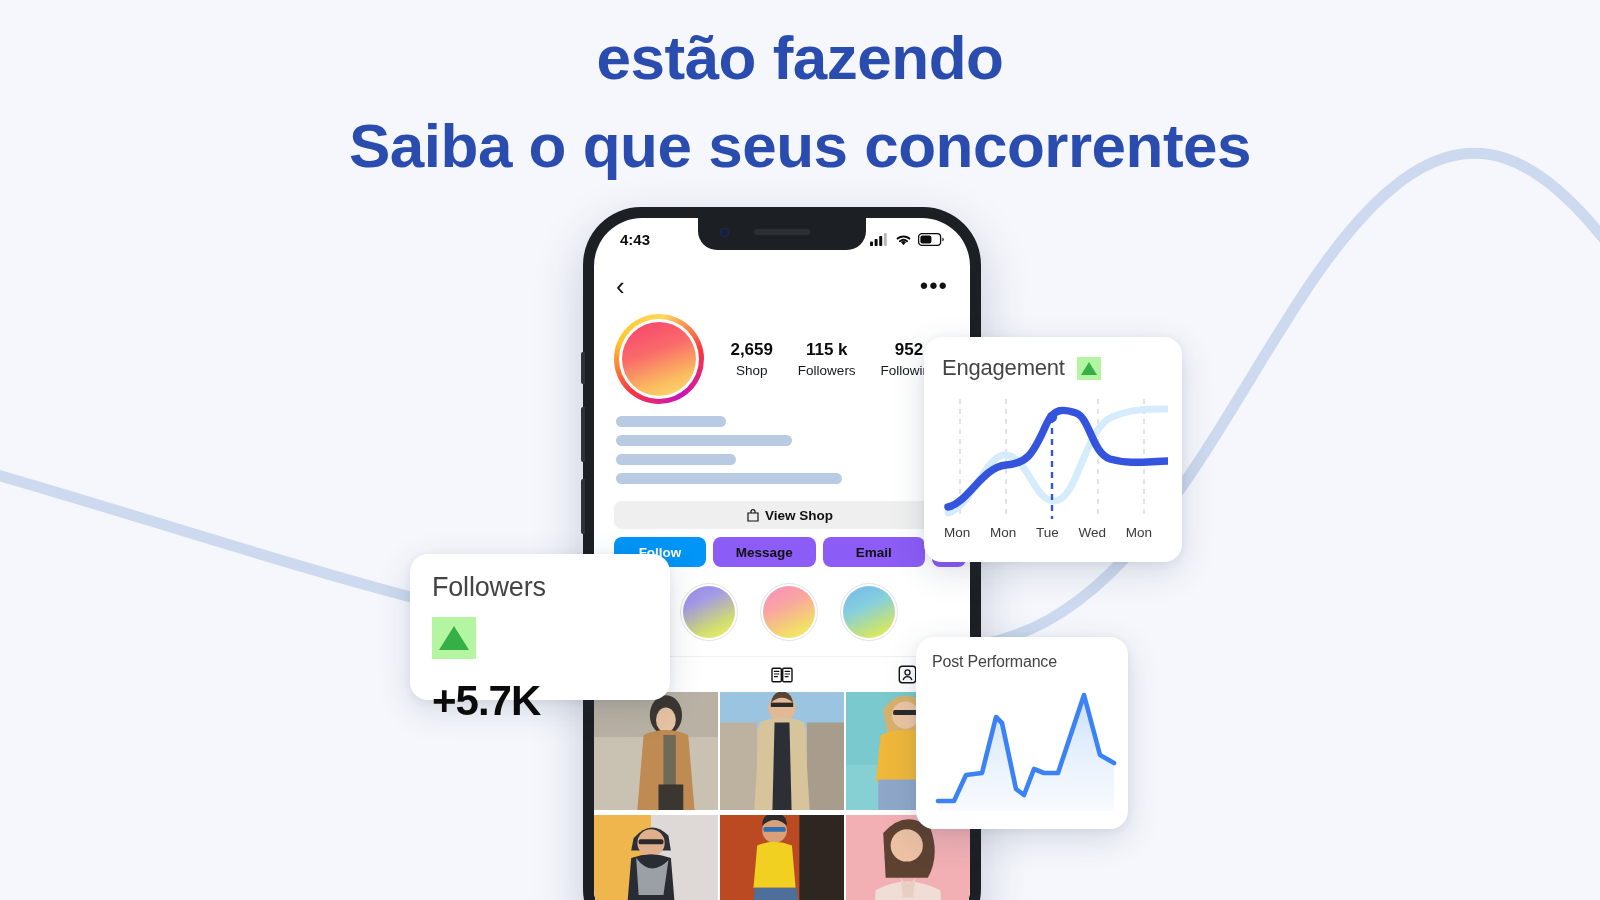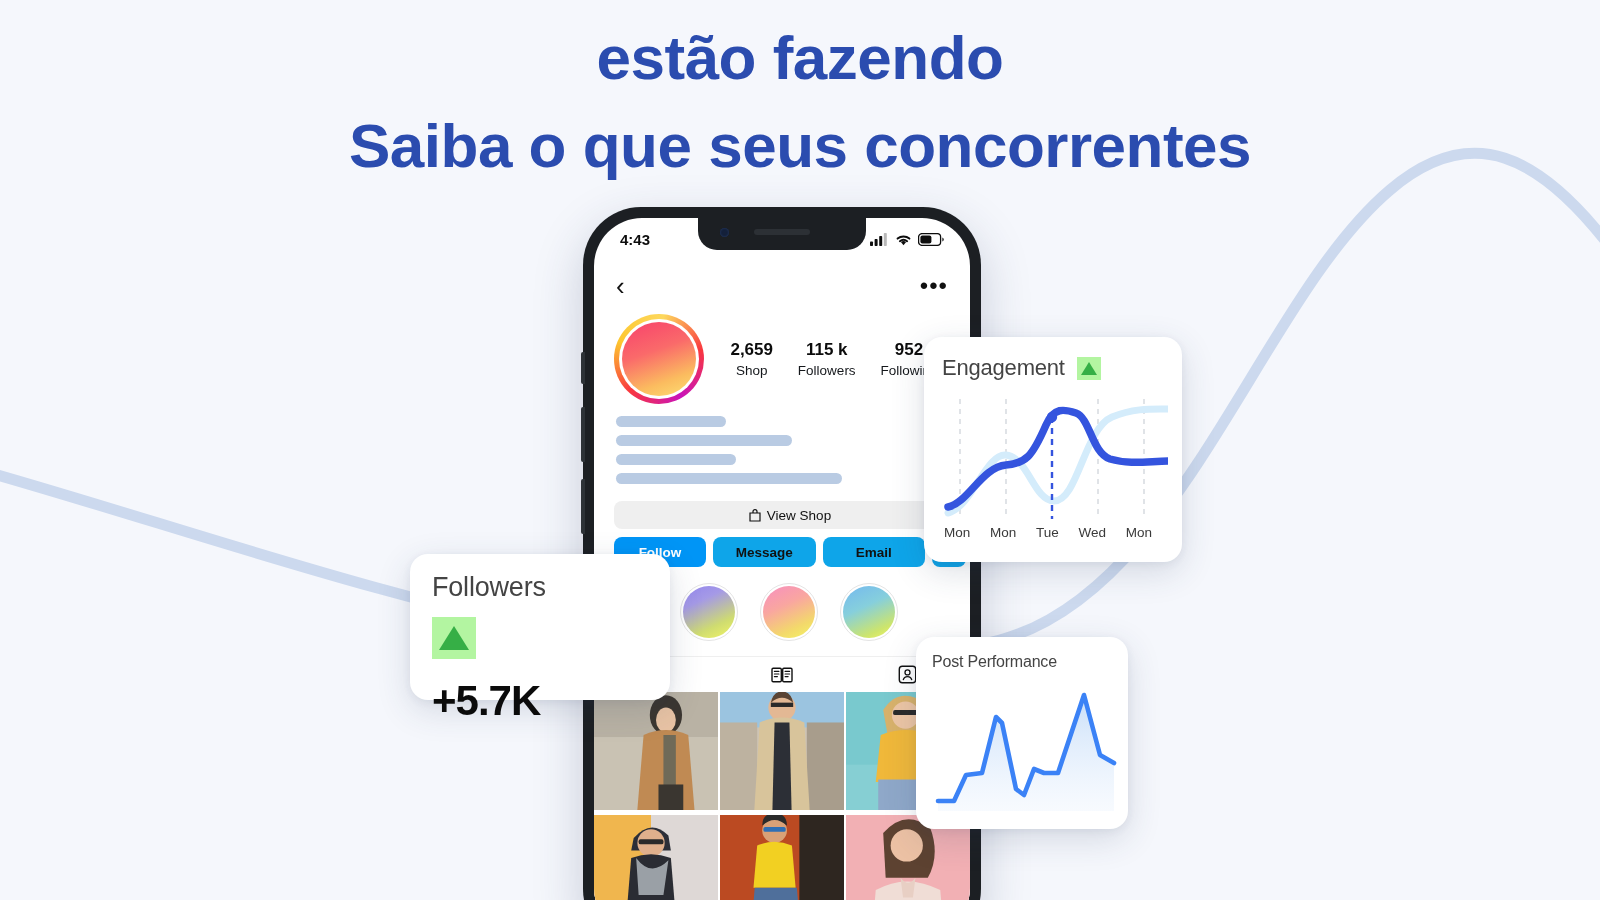--- a/index.html
+++ b/index.html
@@ -108,28 +108,28 @@
 
   
   .bio { position:absolute; top:198px; left:22px; right:22px; }
   .bio-line { height:11px; border-radius:6px; background:#b9cbe3; margin-bottom:8px; }
 
   
   .shop-btn {
     position:absolute; top:283px; left:20px; right:4px; height:28px;
     background:#efefef; border-radius:8px;
     display:flex; align-items:center; justify-content:center; gap:6px;
-    font-size:13.5px; font-weight:400; color:#111;
+    font-size:13.5px; font-weight:700; color:#111;
   }
   .actions {
     position:absolute; top:319px; left:20px; right:4px; height:30px;
     display:flex; gap:7px;
   }
   .act {
-    height:30px; border-radius:8px; background:#0ea5e9;
+    height:30px; border-radius:8px; background:#8b5cf6;
     display:flex; align-items:center; justify-content:center;
     font-size:13.5px; font-weight:700; color:#111;
   }
   .act.follow { background:#0095f6; color:#fff; flex:0 0 92px; }
   .act.msg { flex:1; }
   .act.mail { flex:1; }
   .act.adduser { flex:0 0 34px; }
 
   
   .highlights {

